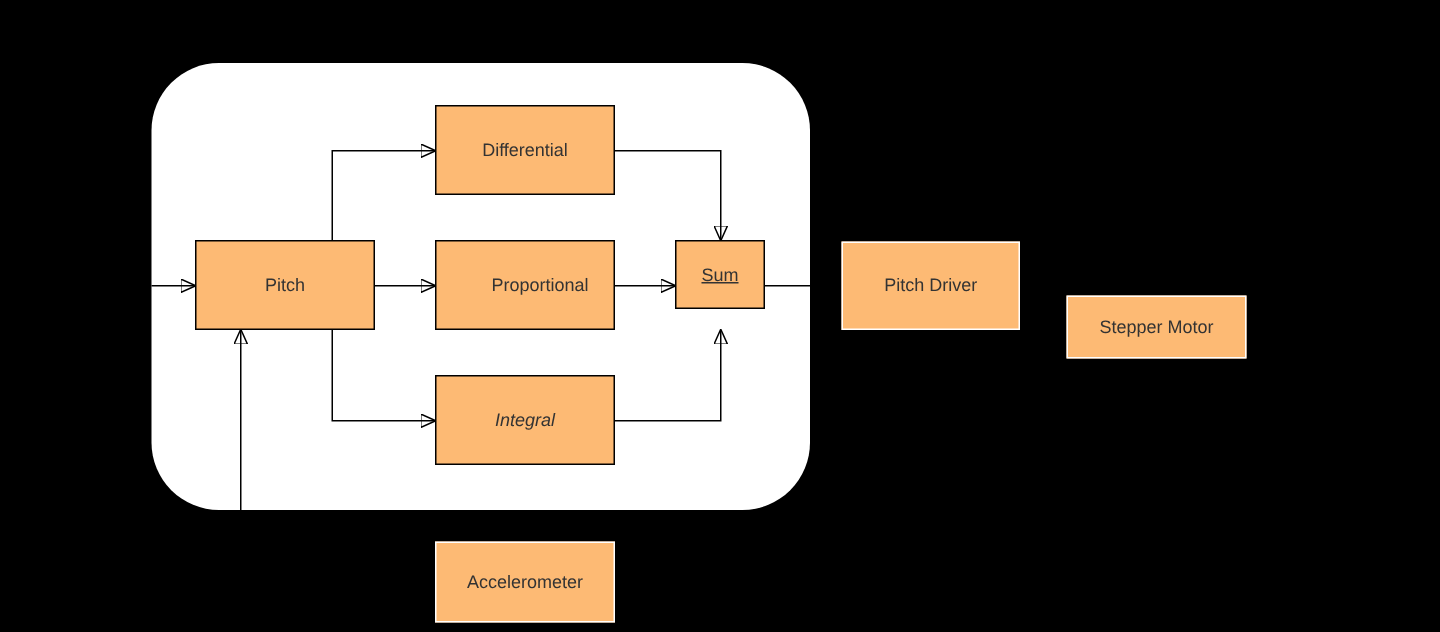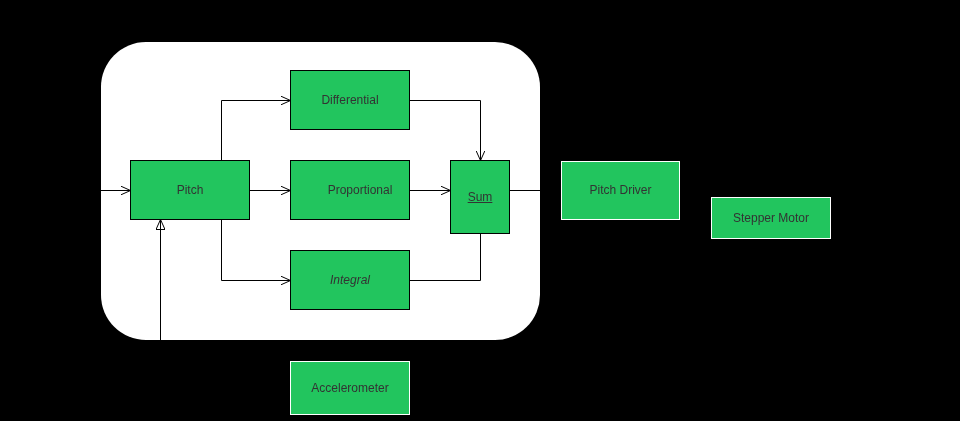--- a/index.html
+++ b/index.html
@@ -33,35 +33,35 @@
     pointer-events: none;
   }
   .wires path {
     fill: none;
     stroke: #000000;
     stroke-width: 1;
   }
   .node {
     position: absolute;
     box-sizing: border-box;
-    background: #22c55e;
+    background: #fdba74;
     border: 1px solid #000000;
     display: flex;
     align-items: center;
     justify-content: center;
     text-align: center;
     font-size: 12px;
     color: #333333;
     line-height: 1.2;
   }
   .node-pitch        { left: 130px; top: 160px; width: 120px; height: 60px; }
   .node-differential { left: 290px; top:  70px; width: 120px; height: 60px; }
   .node-proportional { left: 290px; top: 160px; width: 120px; height: 60px; padding-left: 20px; }
   .node-integral     { left: 290px; top: 250px; width: 120px; height: 60px; font-style: italic; }
-  .node-sum          { left: 450px; top: 160px; width:  60px; height: 74px; text-decoration: underline; }
+  .node-sum          { left: 450px; top: 160px; width:  60px; height: 46px; text-decoration: underline; }
   .node-motor-driver  { left: 561px; top: 161px; width: 119px; height: 59px; border-color: #ffffff; }
   .node-stepper-motor { left: 711px; top: 161px; width: 120px; height: 42px; border-color: #ffffff; margin-top: 36px; }
   .node-accelerometer { left: 290px; top: 361px; width: 120px; height: 54px; border-color: #ffffff; }
 </style>
 </head>
 <body>
 
 <div class="stage">
 
   <div class="group-container"></div>

